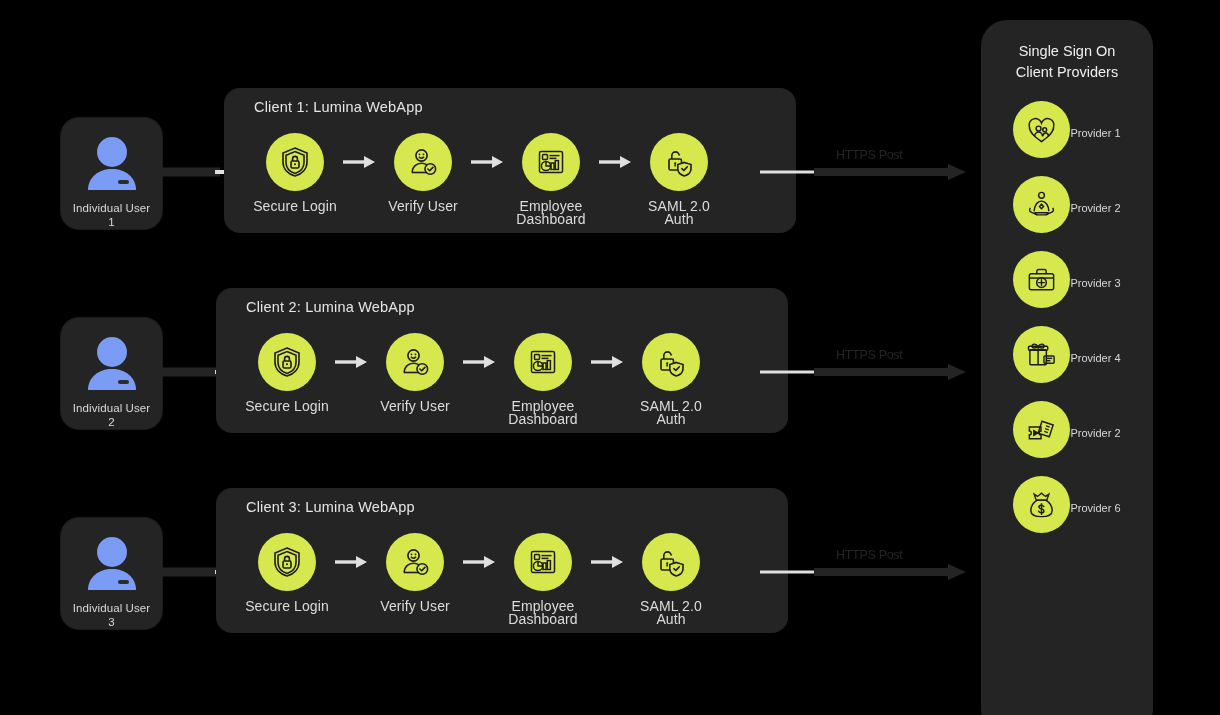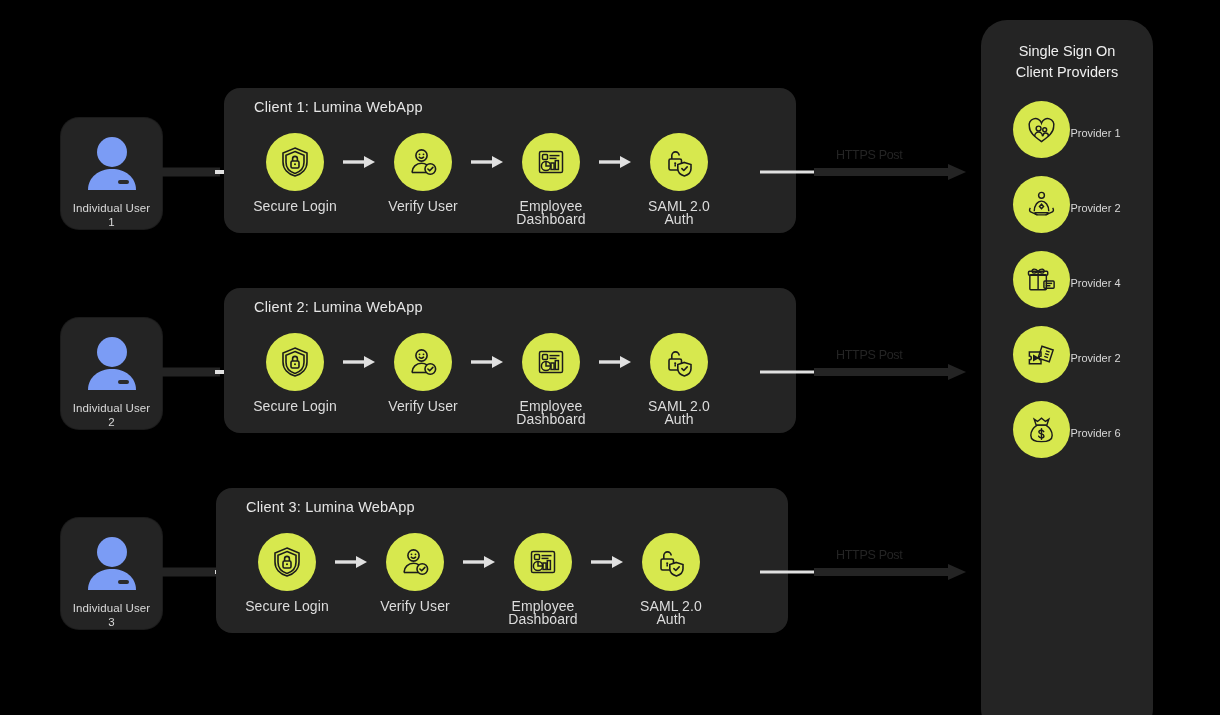--- a/index.html
+++ b/index.html
@@ -208,21 +208,21 @@
       <span>2</span>
     </div>
   </div>
 
   <svg class="conn" style="left:160px;top:355px;" width="110" height="35">
     <line x1="0" y1="17" x2="60" y2="17" stroke="#242424" stroke-width="9"></line>
     <line x1="55" y1="17" x2="88" y2="17" stroke="#e0e0e0" stroke-width="4"></line>
     <polygon points="85,9 100,17 85,25" fill="#e0e0e0"></polygon>
   </svg>
 
-  <div class="client-panel" style="left:224px;top:288px;">
+  <div class="client-panel" style="left:216px;top:288px;">
     <div class="client-title">Client 2: Lumina WebApp</div>
     <div class="steps">
 
       <div class="step">
         <span class="bubble">
           <svg width="34" height="34" viewBox="0 0 34 34" fill="none" stroke="#1c1c1c" stroke-width="1.6">
             <path d="M17 3 L29 8 v9c0 7-5 12-12 14C10 29 5 24 5 17V8z"></path>
             <path d="M17 6.5 L26 10.2v7c0 5.6-4 9.6-9 11.3-5-1.7-9-5.7-9-11.3v-7z"></path>
             <rect x="13" y="16" width="8" height="7" rx="1.4"></rect>
             <path d="M14.6 16v-2.2a2.4 2.4 0 0 1 4.8 0V16"></path>
@@ -466,20 +466,32 @@
             <circle cx="17" cy="7.5" r="3"></circle>
             <path d="M9.5 24c0-6 3.4-10.5 7.5-10.5S24.5 18 24.5 24"></path>
             <path d="M17 16.6l-2.1 2.4 2.1 2.3 2.1-2.3z"></path>
             <path d="M5.5 20.5c-1.3 1.6-1 3.6.8 4.4l6.5 2.8M28.5 20.5c1.3 1.6 1 3.6-.8 4.4l-6.5 2.8"></path>
             <path d="M12.8 27.7h8.4c1.6 0 2.4-.9 2.4-2.1H10.4c0 1.2.8 2.1 2.4 2.1z"></path>
           </svg>
         </span>
         <div class="p-label">Provider 2</div>
       </div>
 
+      <div class="provider">
+        <span class="p-bubble">
+          <svg width="33" height="33" viewBox="0 0 34 34" fill="none" stroke="#1c1c1c" stroke-width="1.5">
+            <rect x="4.5" y="11" width="25" height="16.5" rx="2"></rect>
+            <path d="M12.2 11V8.4c0-1 .8-1.8 1.8-1.8h6c1 0 1.8.8 1.8 1.8V11"></path>
+            <line x1="4.5" y1="15.5" x2="29.5" y2="15.5"></line>
+            <circle cx="17" cy="20.2" r="5"></circle>
+            <path d="M17 17.2v6M14 20.2h6" stroke-linecap="round"></path>
+          </svg>
+        </span>
+        <div class="p-label">Provider 3</div>
+      </div>
 
       <div class="provider">
         <span class="p-bubble">
           <svg width="33" height="33" viewBox="0 0 34 34" fill="none" stroke="#1c1c1c" stroke-width="1.5">
             <rect x="5" y="12" width="17" height="15.5" rx="1"></rect>
             <rect x="3.6" y="8.6" width="19.8" height="4" rx="1"></rect>
             <line x1="13.5" y1="8.6" x2="13.5" y2="27.5"></line>
             <path d="M13.5 8.6c-3-3.6-7.2-2.6-6 .6.6 1.6 3.4 1.6 6-.6z"></path>
             <path d="M13.5 8.6c3-3.6 7.2-2.6 6 .6-.6 1.6-3.4 1.6-6-.6z"></path>
             <rect x="19.5" y="18.5" width="10.5" height="7.5" rx="1"></rect>

